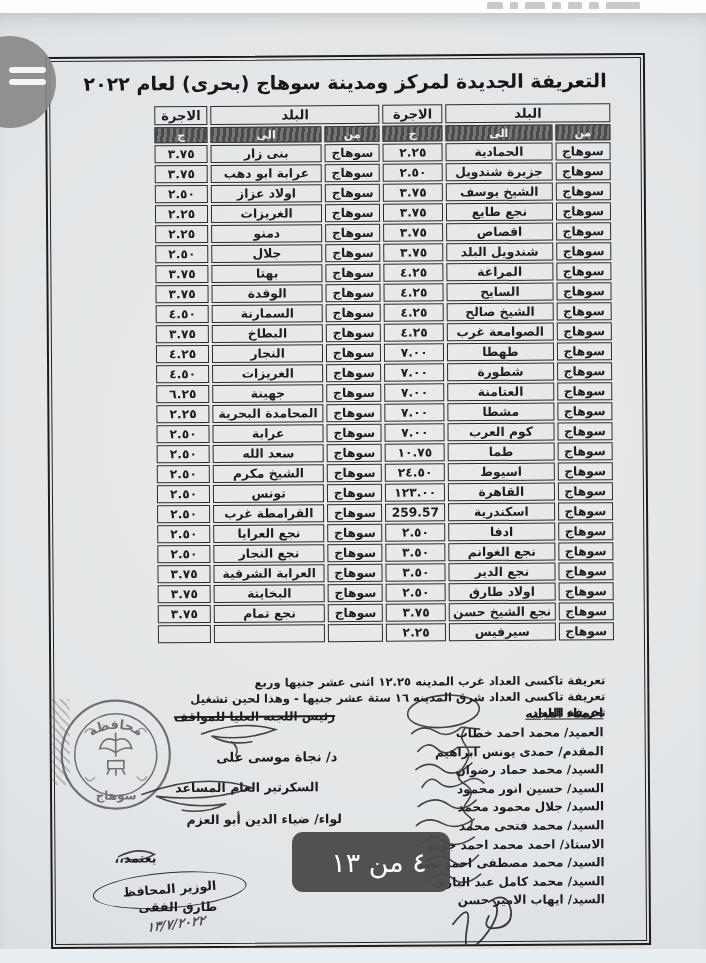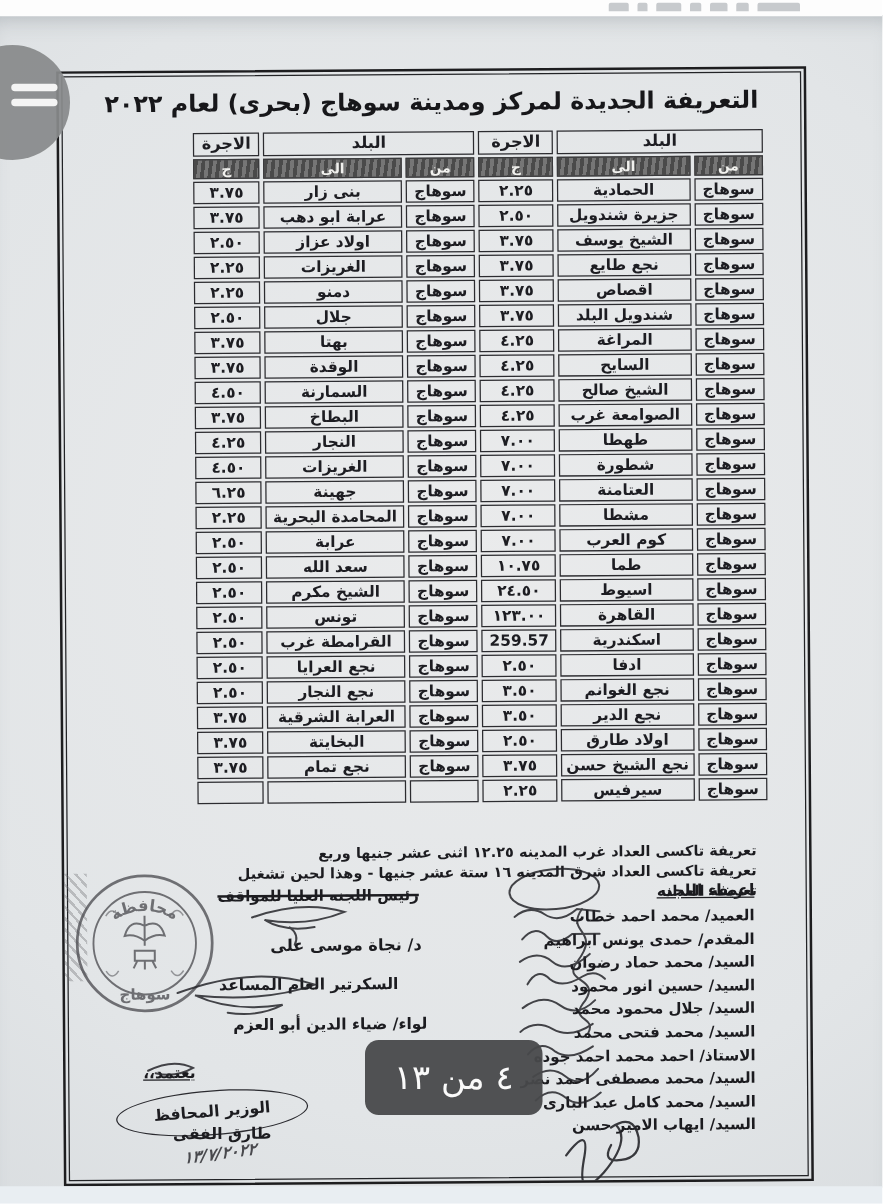--- a/index.html
+++ b/index.html
@@ -11,21 +11,21 @@
   .top-strip{position:absolute;left:0;top:0;width:706px;height:13px;background:#fdfdfd;z-index:6;}
   .cropped-text{position:absolute;left:455px;top:2px;width:185px;height:7px;overflow:hidden;
     display:flex;gap:7px;align-items:flex-start;}
   .cropped-text i{display:block;height:9px;border-radius:2px;background:#c7cacd;}
   .fab{position:absolute;left:-36px;top:36px;width:92px;height:92px;border-radius:50%;
     background:rgba(136,138,139,.93);z-index:9;}
   .fab .bar{position:absolute;left:45px;width:37px;height:6px;border-radius:3px;background:#f4f4f4;}
   .bar1{top:31px}.bar2{top:43px}
   .page-badge{position:absolute;left:292px;top:832px;width:142px;height:60px;border-radius:11px;
     background:rgba(72,73,75,.95);color:#fafafa;display:flex;align-items:center;justify-content:center;
-    font-size:27px;letter-spacing:1px;z-index:8;}
+    font-size:27px;letter-spacing:1px;z-index:8;padding-left:16px;}
   .bottom-strip{position:absolute;left:0;top:949px;width:706px;height:14px;background:#e9eef2;z-index:6;}
 
   
   .scan{position:absolute;left:0;top:12px;width:706px;height:938px;
     background:radial-gradient(120% 90% at 52% 45%, #eaebec 0%, #e2e5e7 55%, #d6dadd 88%, #cdd2d6 100%);
     box-shadow:inset 0 14px 18px -12px rgba(90,100,110,.35);}
   .frame{position:absolute;left:48px;top:43px;width:596px;height:888px;
     border:2.5px solid #1d1d1f;transform:rotate(-0.4deg);overflow:hidden;}
   .frame-inner{position:absolute;inset:2px;border:1.4px solid #222326;pointer-events:none;}
   .doc-title{position:absolute;left:0;top:14px;width:100%;text-align:center;
@@ -53,21 +53,21 @@
   .committee ul{list-style:none;margin:0;padding:0;}
   .committee li{font-size:12px;font-weight:700;line-height:18.6px;white-space:nowrap;}
 
   
   .lbl{position:absolute;font-weight:700;color:#1c1c20;white-space:nowrap;}
   .head-title{left:118px;top:652px;width:170px;font-size:12px;text-align:center;
     text-decoration:line-through;text-decoration-thickness:1.6px;}
   .head-name{left:140px;top:692px;width:170px;font-size:13px;text-align:center;}
   .secretary-title{left:100px;top:722px;width:190px;font-size:12.5px;text-align:center;}
   .secretary-name{left:112px;top:754px;width:200px;font-size:12.5px;text-align:center;}
-  .approval{left:62px;top:792px;font-size:12.5px;text-decoration:underline;}
+  .approval{left:62px;top:792px;font-size:12.5px;}
   .approver-title{left:40px;top:814px;width:152px;height:34px;font-size:12.5px;
     text-align:center;line-height:32px;border:1.7px solid #2b2b30;border-radius:50%;
     transform:rotate(-4deg);}
   .approver-name{left:70px;top:841px;width:110px;font-size:12.5px;text-align:center;}
   .hand-date{left:48px;top:858px;width:150px;font-size:13px;text-align:center;color:#2e2e33;
     transform:rotate(-7deg) skewX(-8deg);opacity:.85;font-style:italic;}
 
   
   .stamp{position:absolute;left:6px;top:638px;opacity:.78;}
   .hatch{position:absolute;left:-12px;top:640px;width:30px;height:86px;opacity:.35;

